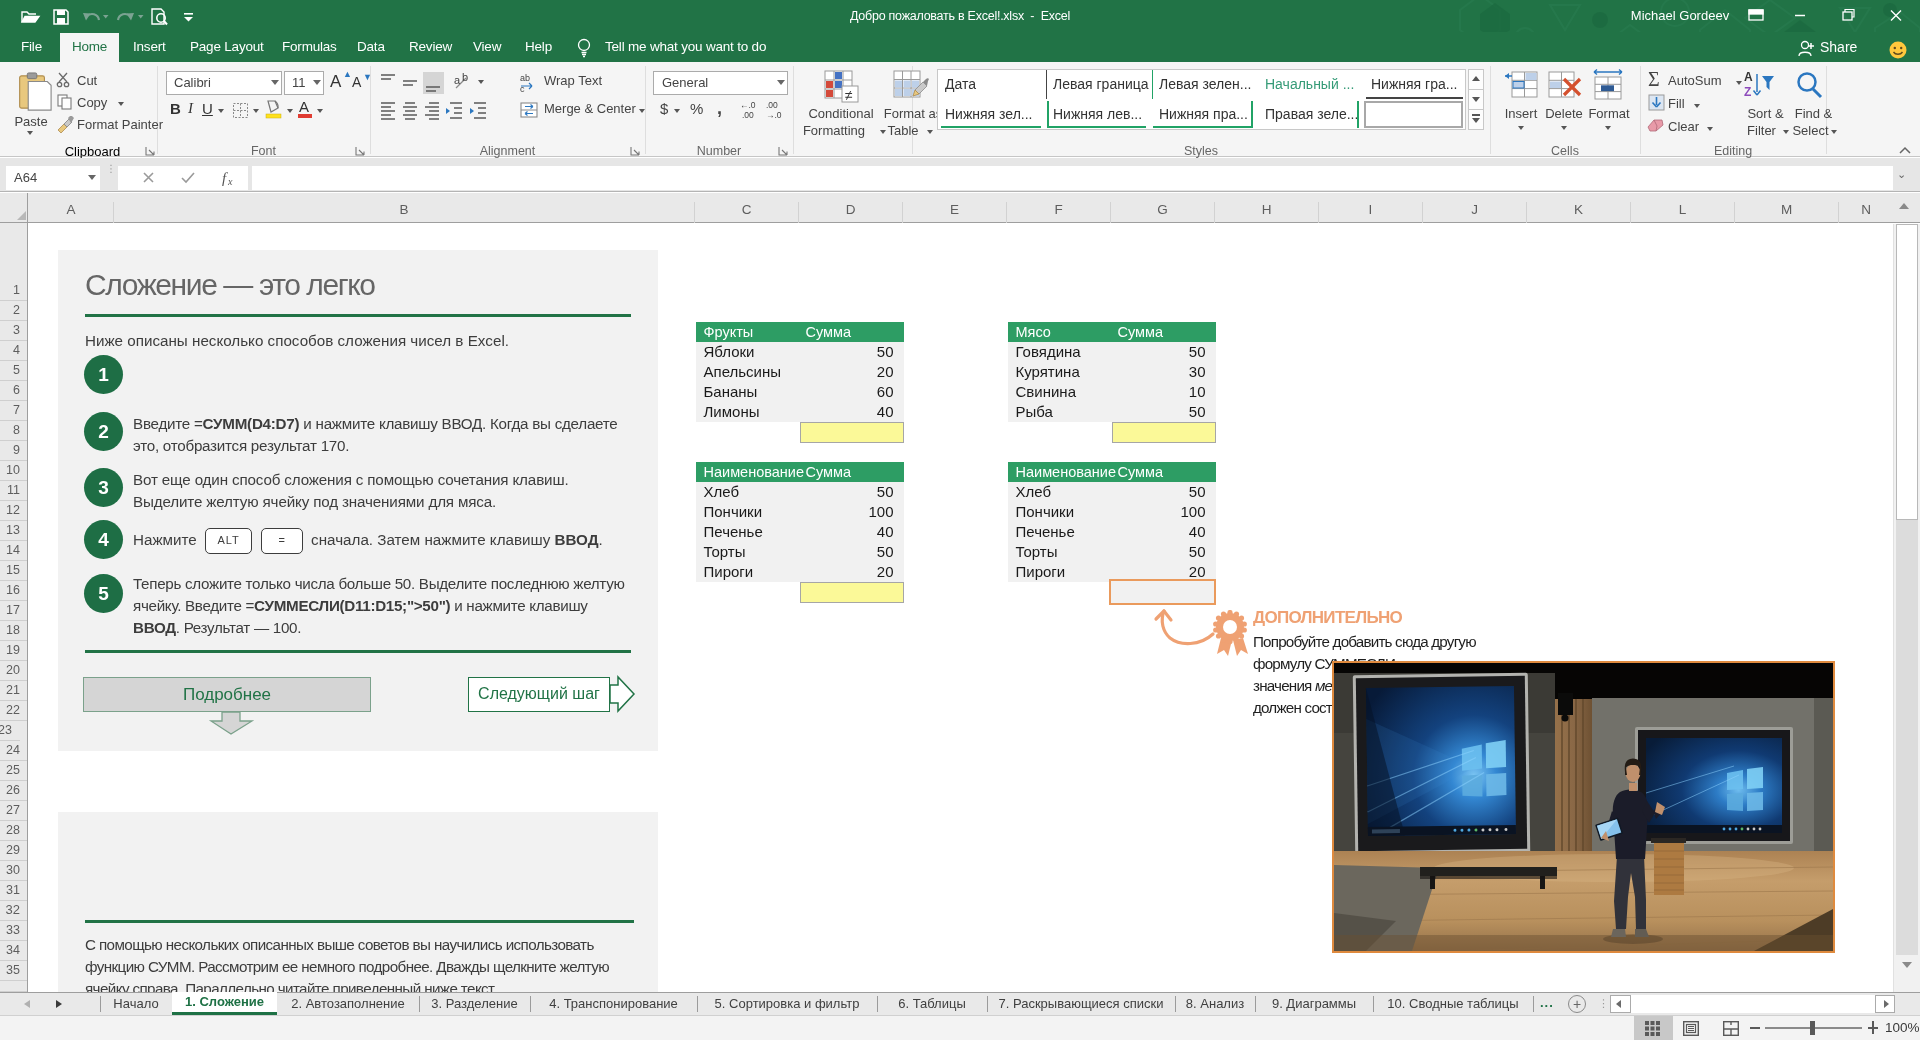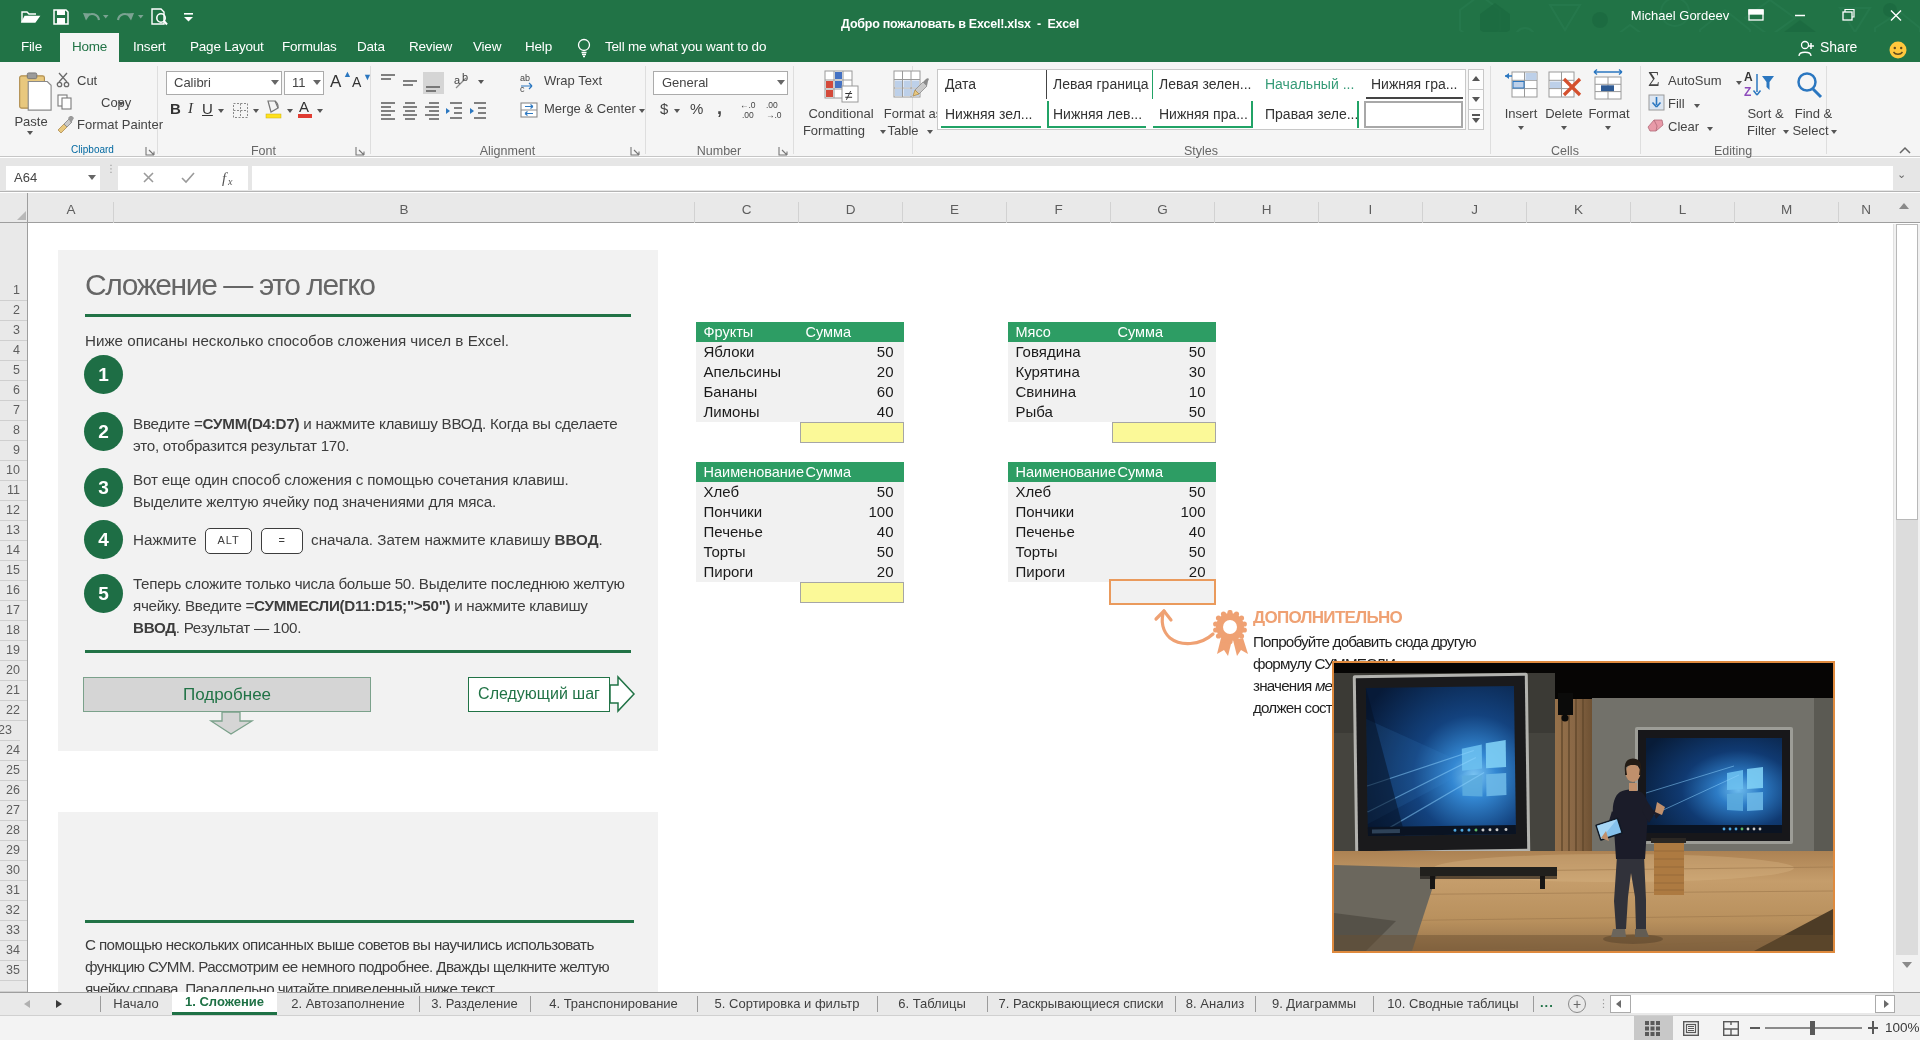--- a/index.html
+++ b/index.html
@@ -64,21 +64,21 @@
     <circle cx="12" cy="12" r="4.2" fill="none" stroke="#fff" stroke-width="1.6"></circle>
     <path d="M15,15 L18,18.5" stroke="#fff" stroke-width="2"></path>
   </g>
 
   <g transform="translate(163,0)" fill="#fff">
     <rect x="3" y="7" width="9" height="1.6"></rect>
     <path d="M3,11 L12,11 L7.5,15.5 Z"></path>
   </g>
 </svg>
 
-<div class="abs" style="left:0;top:8px;width:1920px;height:32px;text-align:center;line-height:32px;color:#fff;font-size:12.5px;letter-spacing:-0.25px;font-weight:bold;">Добро пожаловать в Excel!.xlsx &nbsp;-&nbsp; Excel</div>
+<div class="abs" style="left:0;top:0;width:1920px;height:32px;text-align:center;line-height:32px;color:#fff;font-size:12.5px;letter-spacing:-0.25px;">Добро пожаловать в Excel!.xlsx &nbsp;-&nbsp; Excel</div>
 <div class="abs" style="left:1620px;top:0;width:120px;height:32px;line-height:32px;color:#fff;font-size:13px;text-align:center;">Michael Gordeev</div>
 
 <svg class="abs" style="left:1745px;top:6px" width="175" height="20" viewBox="0 0 175 20">
   <g stroke="#fff" stroke-width="1.3" fill="none">
     <rect x="4" y="4" width="14" height="10"></rect>
     <rect x="4" y="4" width="14" height="4" fill="#fff"></rect>
     <path d="M50,9.5 L60,9.5" stroke-width="1.5"></path>
     <rect x="98" y="6" width="9" height="8"></rect>
     <path d="M100,6 L100,3.5 L109,3.5 L109,11 L107,11" stroke-width="1.2"></path>
     <path d="M146,4.5 L156,14.5 M156,4.5 L146,14.5" stroke-width="1.4"></path>
@@ -148,21 +148,21 @@
       <circle cx="10.5" cy="12.5" r="2.2"></circle>
     </g>
   </svg>
   <div class="abs" style="left:77px;top:11px;">Cut</div>
   <svg class="abs" style="left:56px;top:32px" width="18" height="16" viewBox="0 0 18 16">
     <g fill="#fff" stroke="#7a7a7a" stroke-width="1.1">
       <rect x="2" y="1" width="9" height="11"></rect>
       <rect x="6" y="4" width="9" height="11"></rect>
     </g>
   </svg>
-  <div class="abs" style="left:77px;top:33px;margin-left:24px;">Copy</div>
+  <div class="abs" style="left:77px;top:33px;">Copy</div>
   <div class="abs" style="left:118px;top:40px;width:0;height:0;border-left:3.5px solid transparent;border-right:3.5px solid transparent;border-top:4px solid #555;"></div>
   <svg class="abs" style="left:56px;top:54px" width="18" height="17" viewBox="0 0 18 17">
     <path d="M2,14 L8,8 L11,11 L5,17 Z" fill="#e8c87e" stroke="#b08d4f" stroke-width="0.8"></path>
     <path d="M8,8 L13,3 L16,6 L11,11 Z" fill="#c9c9c9" stroke="#8a8a8a" stroke-width="0.9"></path>
     <path d="M12,2 L15,-1 L18,2 L15,7 Z" fill="#9a9a9a"></path>
   </svg>
   <div class="abs" style="left:77px;top:55px;">Format Painter</div>
   <svg class="abs" style="left:145px;top:84px" width="11" height="11" viewBox="0 0 11 11">
     <g stroke="#777" stroke-width="1.1" fill="none">
         <path d="M1,1 L1,9 L9,9 M9,9 L4,4 M9,9 L9,5.5 M9,9 L5.5,9"></path>
@@ -262,21 +262,21 @@
   <svg class="abs" style="left:766px;top:38px" width="24" height="20" viewBox="0 0 24 20">
     <text x="0" y="8" font-size="8.5" fill="#444">.00</text>
     <text x="0" y="18" font-size="8.5" fill="#444">→.0</text>
   </svg>
   <svg class="abs" style="left:778px;top:84px" width="11" height="11" viewBox="0 0 11 11">
     <g stroke="#777" stroke-width="1.1" fill="none">
         <path d="M1,1 L1,9 L9,9 M9,9 L4,4 M9,9 L9,5.5 M9,9 L5.5,9"></path>
       </g>
   </svg>
 
-  <div class="abs" style="left:0px;top:82px;width:157px;text-align:center;font-size:10px;color:#0369a1;padding-left:28px;">Clipboard</div>
+  <div class="abs" style="left:0px;top:82px;width:157px;text-align:center;font-size:13px;color:#000000;padding-left:28px;">Clipboard</div>
   <div class="abs" style="left:157px;top:82px;width:213px;text-align:center;font-size:12.5px;color:#666;">Font</div>
   <div class="abs" style="left:370px;top:82px;width:275px;text-align:center;font-size:12.5px;color:#666;">Alignment</div>
   <div class="abs" style="left:645px;top:82px;width:148px;text-align:center;font-size:12.5px;color:#666;">Number</div>
   <div class="abs" style="left:912px;top:82px;width:578px;text-align:center;font-size:12.5px;color:#666;">Styles</div>
   <div class="abs" style="left:1490px;top:82px;width:150px;text-align:center;font-size:12.5px;color:#666;">Cells</div>
   <div class="abs" style="left:1640px;top:82px;width:186px;text-align:center;font-size:12.5px;color:#666;">Editing</div>
 
   <svg class="abs" style="left:824px;top:8px" width="36" height="34" viewBox="0 0 36 34">
     <rect x="1" y="1" width="27" height="27" fill="#fff" stroke="#9a9a9a" stroke-width="1"></rect>
     <path d="M10,1 L10,28 M19,1 L19,28 M1,10 L28,10 M1,19 L28,19" stroke="#9a9a9a" stroke-width="1"></path>

